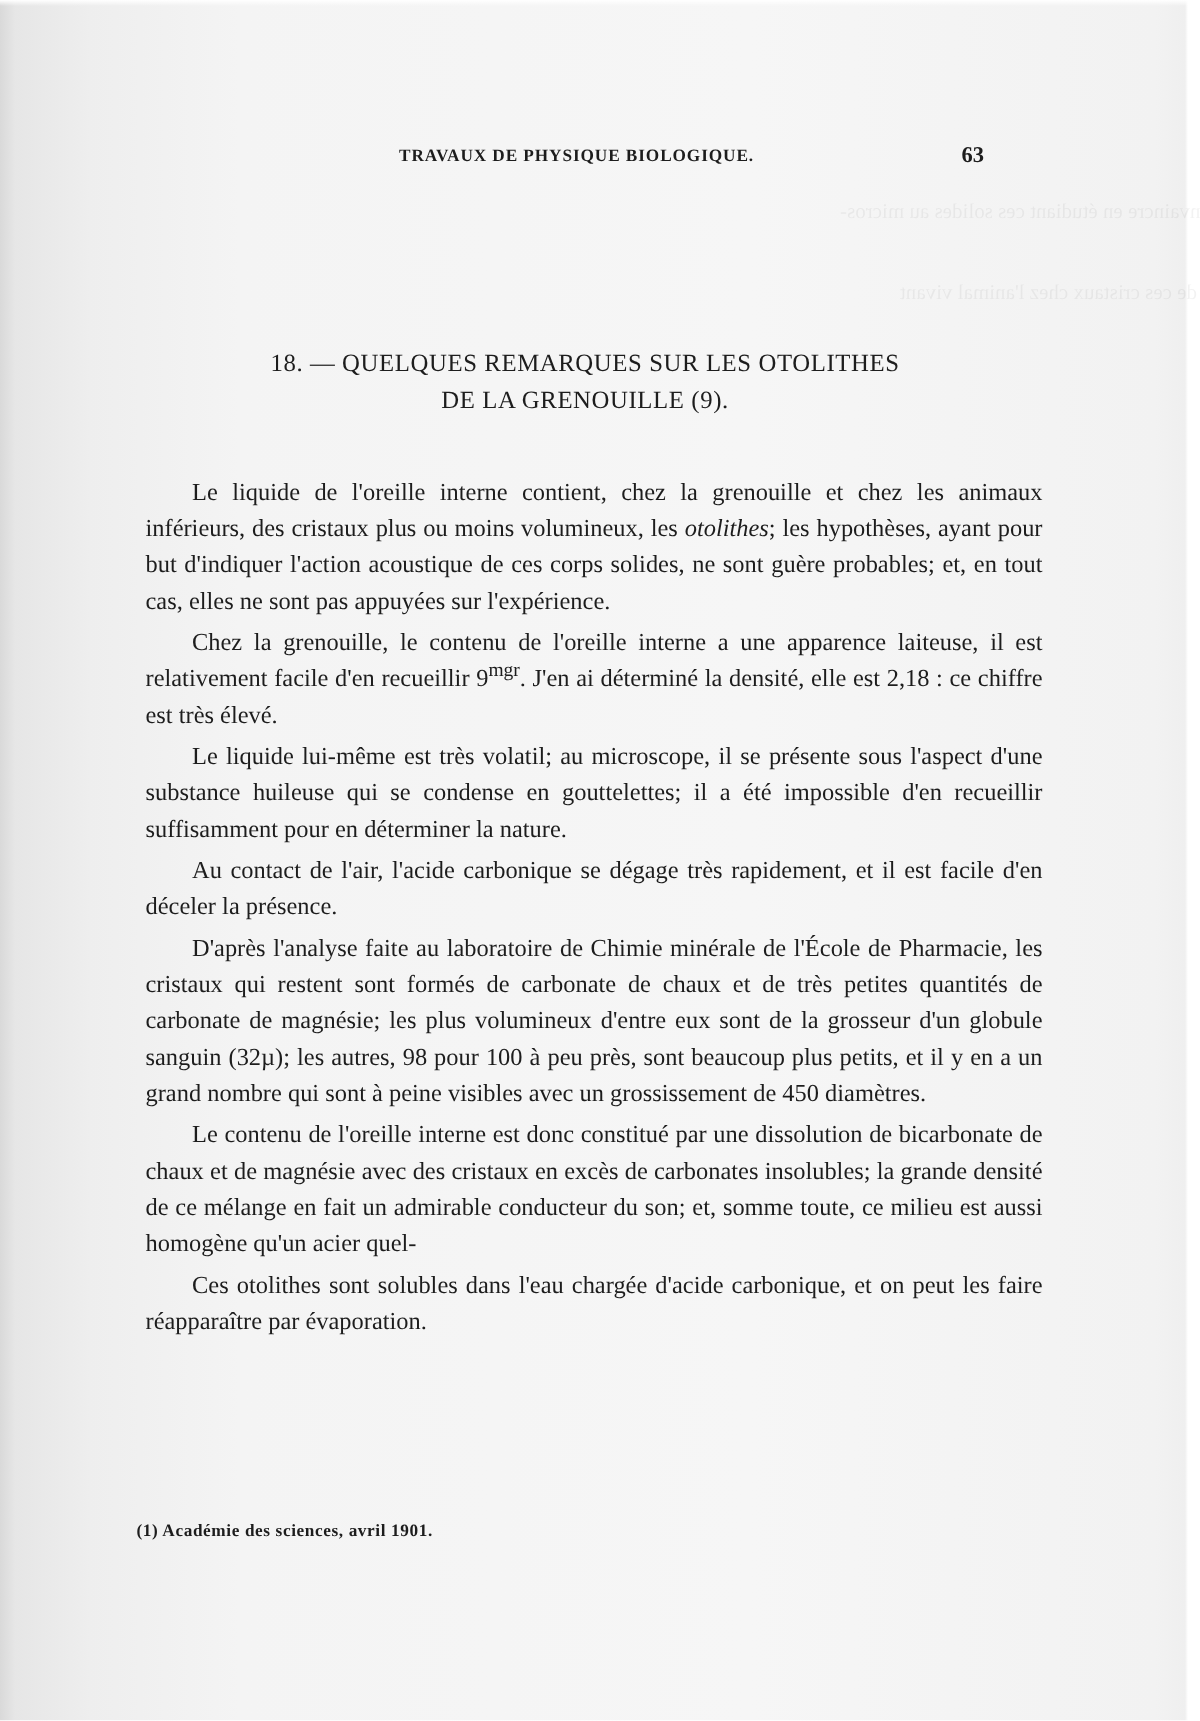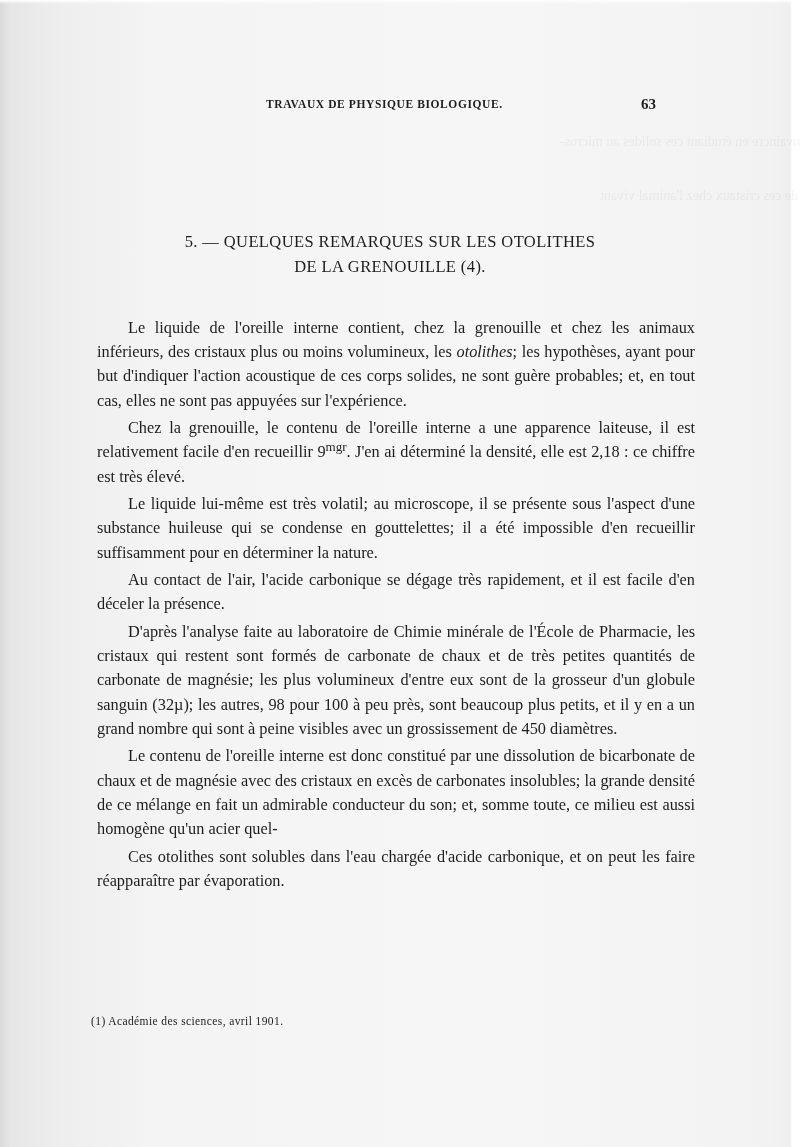--- a/index.html
+++ b/index.html
@@ -35,21 +35,21 @@
       text-align: center; font-size: 16.5px; letter-spacing: 0.4px; line-height: 25px;
     }
     .chapter-title .line { display: block; }
     .body-text {
       position: absolute; left: 97px; top: 316px; width: 598px;
       font-size: 16.3px; line-height: 24.2px; text-align: justify;
     }
     .body-text p { margin: 0 0 3.4px 0; text-indent: 31px; }
     .footnote {
       position: absolute; left: 91px; top: 1015px;
-      font-size: 11.5px; font-weight: normal; letter-spacing: 0.4px;
+      font-size: 11.5px; font-weight: bold; letter-spacing: 0.4px;
     }
     .sup { font-size: 13px; vertical-align: super; line-height: 0; }
     em { font-style: italic; }
     .ghost {
       position: absolute; color: rgba(0,0,0,0.05); font-size: 14px; white-space: nowrap;
       transform: scaleX(-1);
     }
   </style>
 </head>
 <body>
@@ -59,22 +59,22 @@
 
   <div class="ghost" style="left:560px;top:134px;">coupe, comme on peut s'en convaincre en étudiant ces solides au micros-</div>
   <div class="ghost" style="left:600px;top:188px;">On peut manifester l'existence de ces cristaux chez l'animal vivant</div>
 
   <div class="running-head">
     <span class="running-title">TRAVAUX DE PHYSIQUE BIOLOGIQUE.</span>
     <span class="page-number">63</span>
   </div>
 
   <div class="chapter-title">
-    <span class="line">5. — QUELQUES REMARQUES SUR LES OTOLITHES</span>
-    <span class="line">DE LA GRENOUILLE (4).</span>
+    <span class="line">18. — QUELQUES REMARQUES SUR LES OTOLITHES</span>
+    <span class="line">DE LA GRENOUILLE (9).</span>
   </div>
 
   <div class="body-text">
     <p><span>Le liquide de l'oreille interne contient, chez la grenouille et chez les animaux inférieurs, des cristaux plus ou moins volumineux, les </span><em>otolithes</em><span>; les hypothèses, ayant pour but d'indiquer l'action acoustique de ces corps solides, ne sont guère probables; et, en tout cas, elles ne sont pas appuyées sur l'expérience.</span></p>
     <p><span>Chez la grenouille, le contenu de l'oreille interne a une apparence laiteuse, il est relativement facile d'en recueillir 9</span><span class="sup">mgr</span><span>. J'en ai déterminé la densité, elle est 2,18 : ce chiffre est très élevé.</span></p>
     <p>Le liquide lui-même est très volatil; au microscope, il se présente sous l'aspect d'une substance huileuse qui se condense en gouttelettes; il a été impossible d'en recueillir suffisamment pour en déterminer la nature.</p>
     <p>Au contact de l'air, l'acide carbonique se dégage très rapidement, et il est facile d'en déceler la présence.</p>
     <p>D'après l'analyse faite au laboratoire de Chimie minérale de l'École de Pharmacie, les cristaux qui restent sont formés de carbonate de chaux et de très petites quantités de carbonate de magnésie; les plus volumineux d'entre eux sont de la grosseur d'un globule sanguin (32µ); les autres, 98 pour 100 à peu près, sont beaucoup plus petits, et il y en a un grand nombre qui sont à peine visibles avec un grossissement de 450 diamètres.</p>
     <p>Le contenu de l'oreille interne est donc constitué par une dissolution de bicarbonate de chaux et de magnésie avec des cristaux en excès de carbonates insolubles; la grande densité de ce mélange en fait un admirable conducteur du son; et, somme toute, ce milieu est aussi homogène qu'un acier quel-</p>
     <p>Ces otolithes sont solubles dans l'eau chargée d'acide carbonique, et on peut les faire réapparaître par évaporation.</p>

